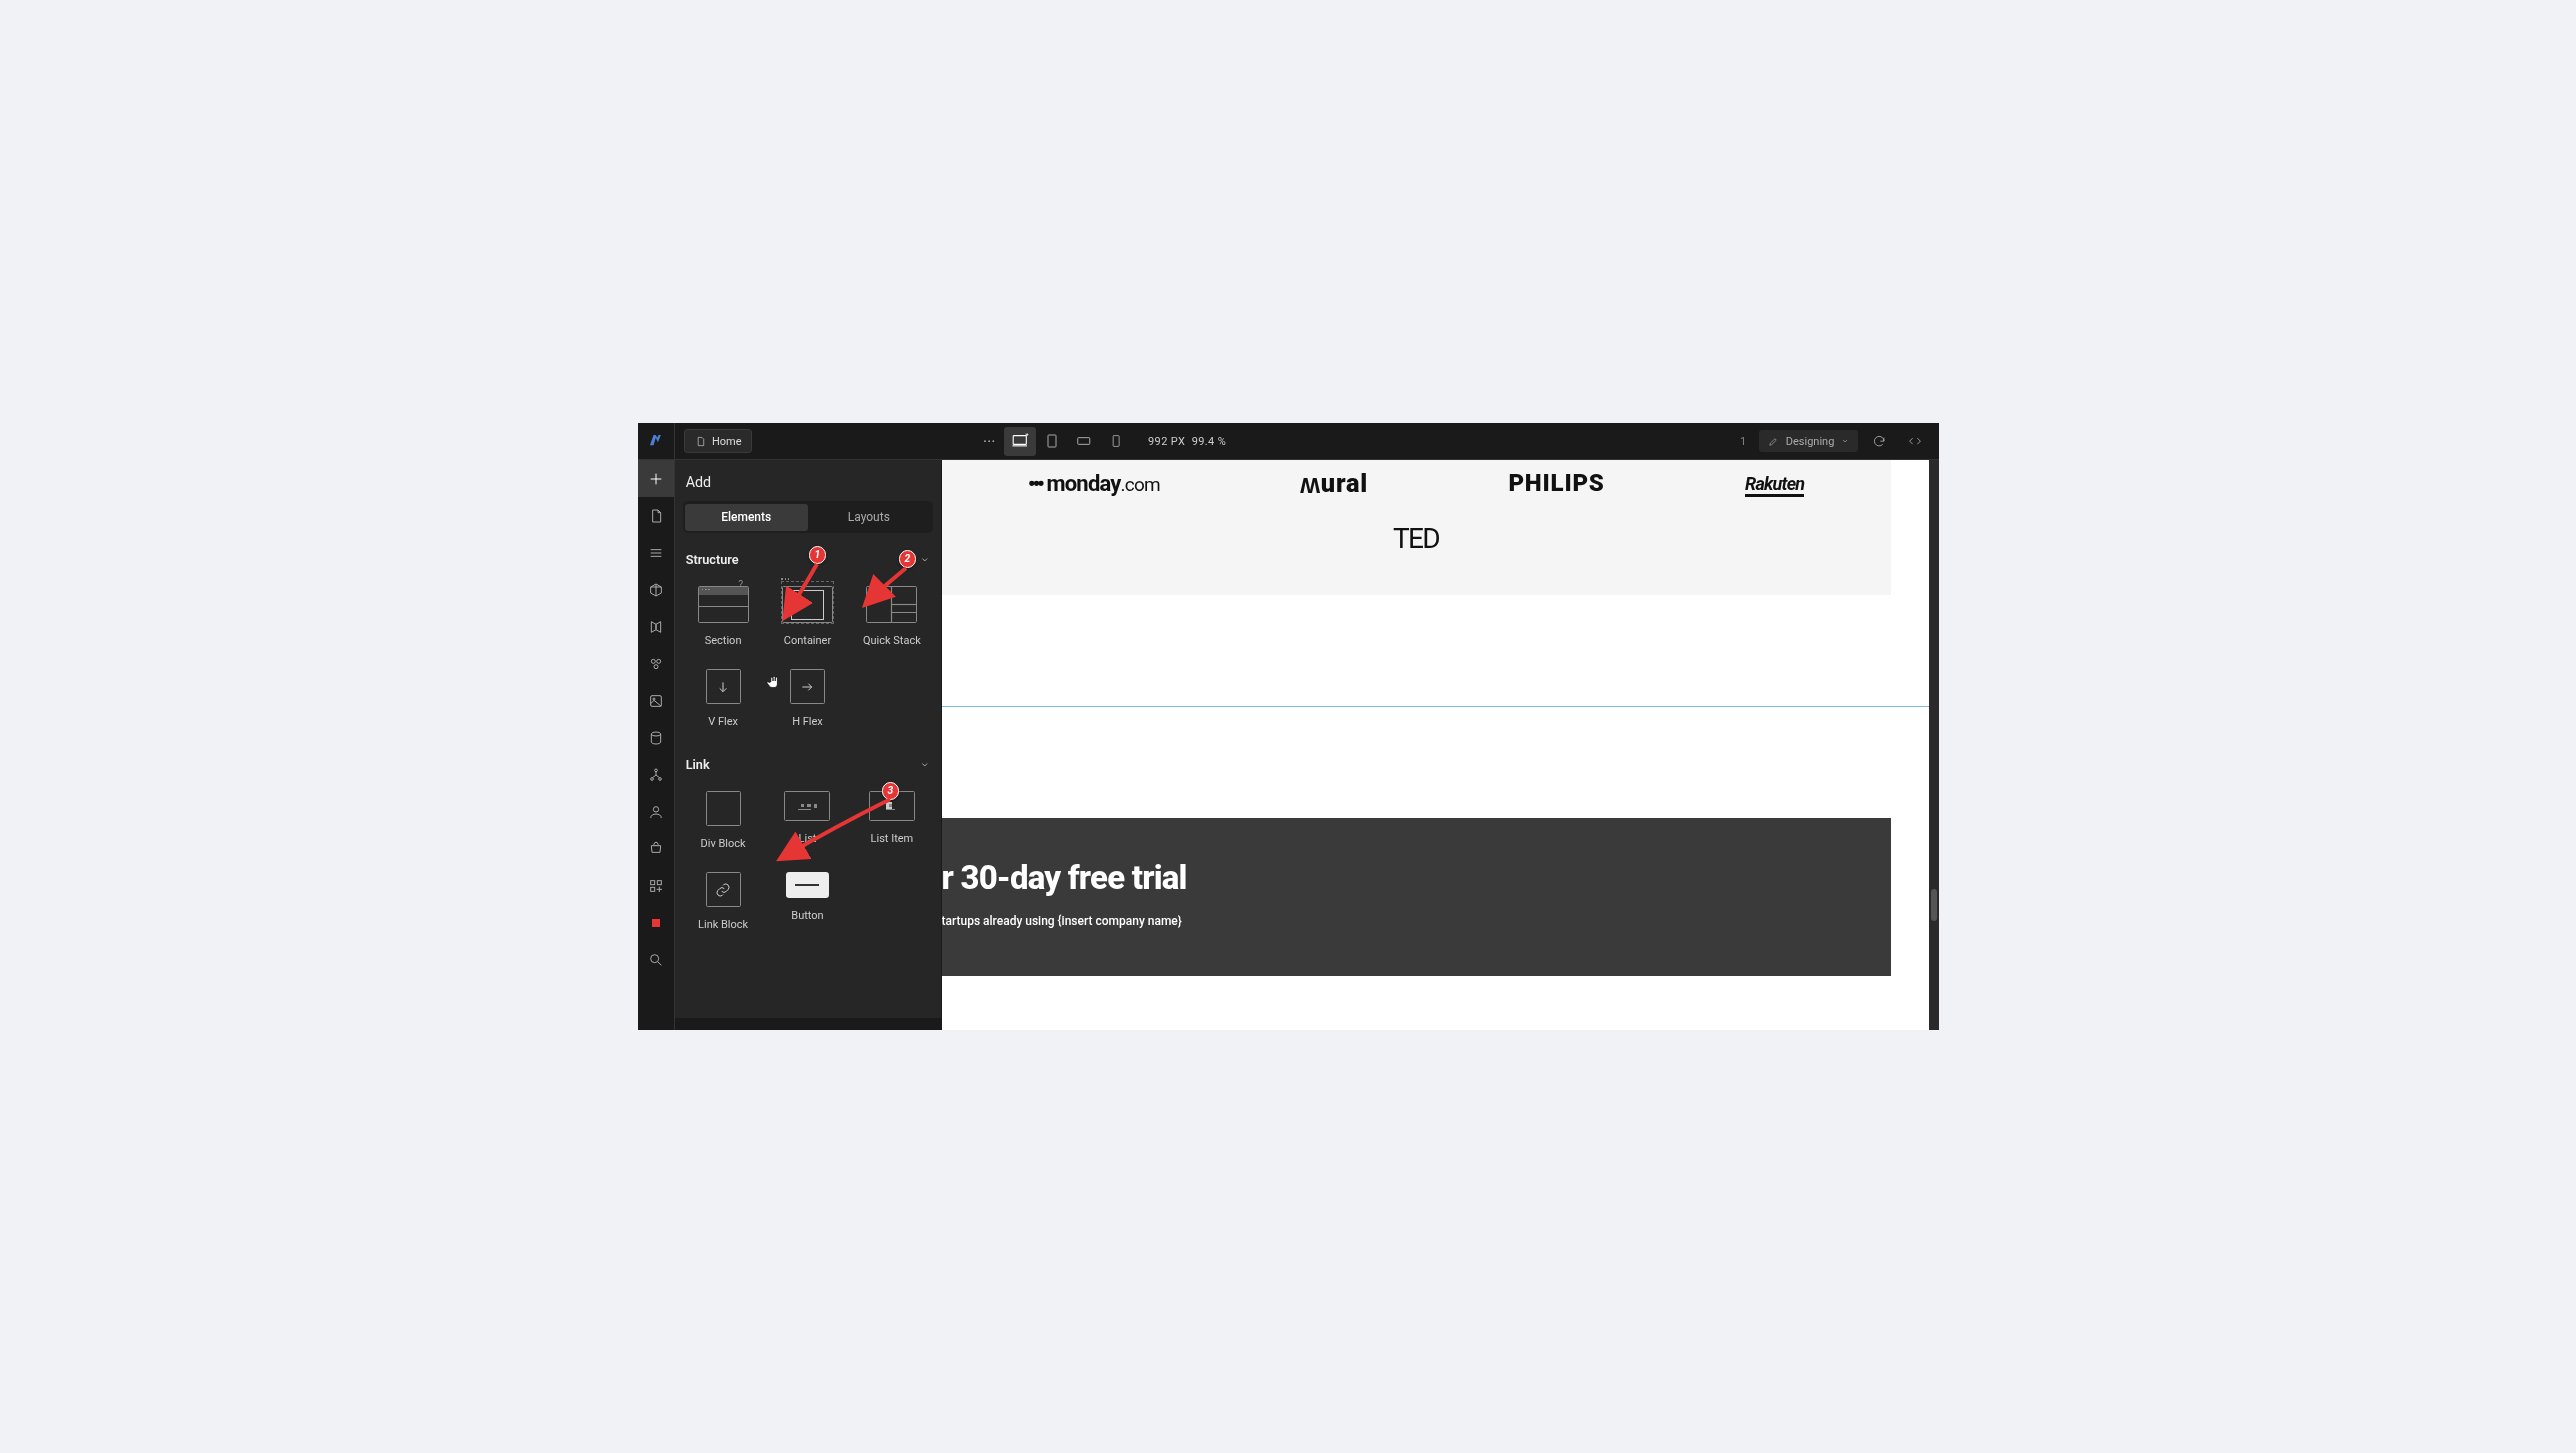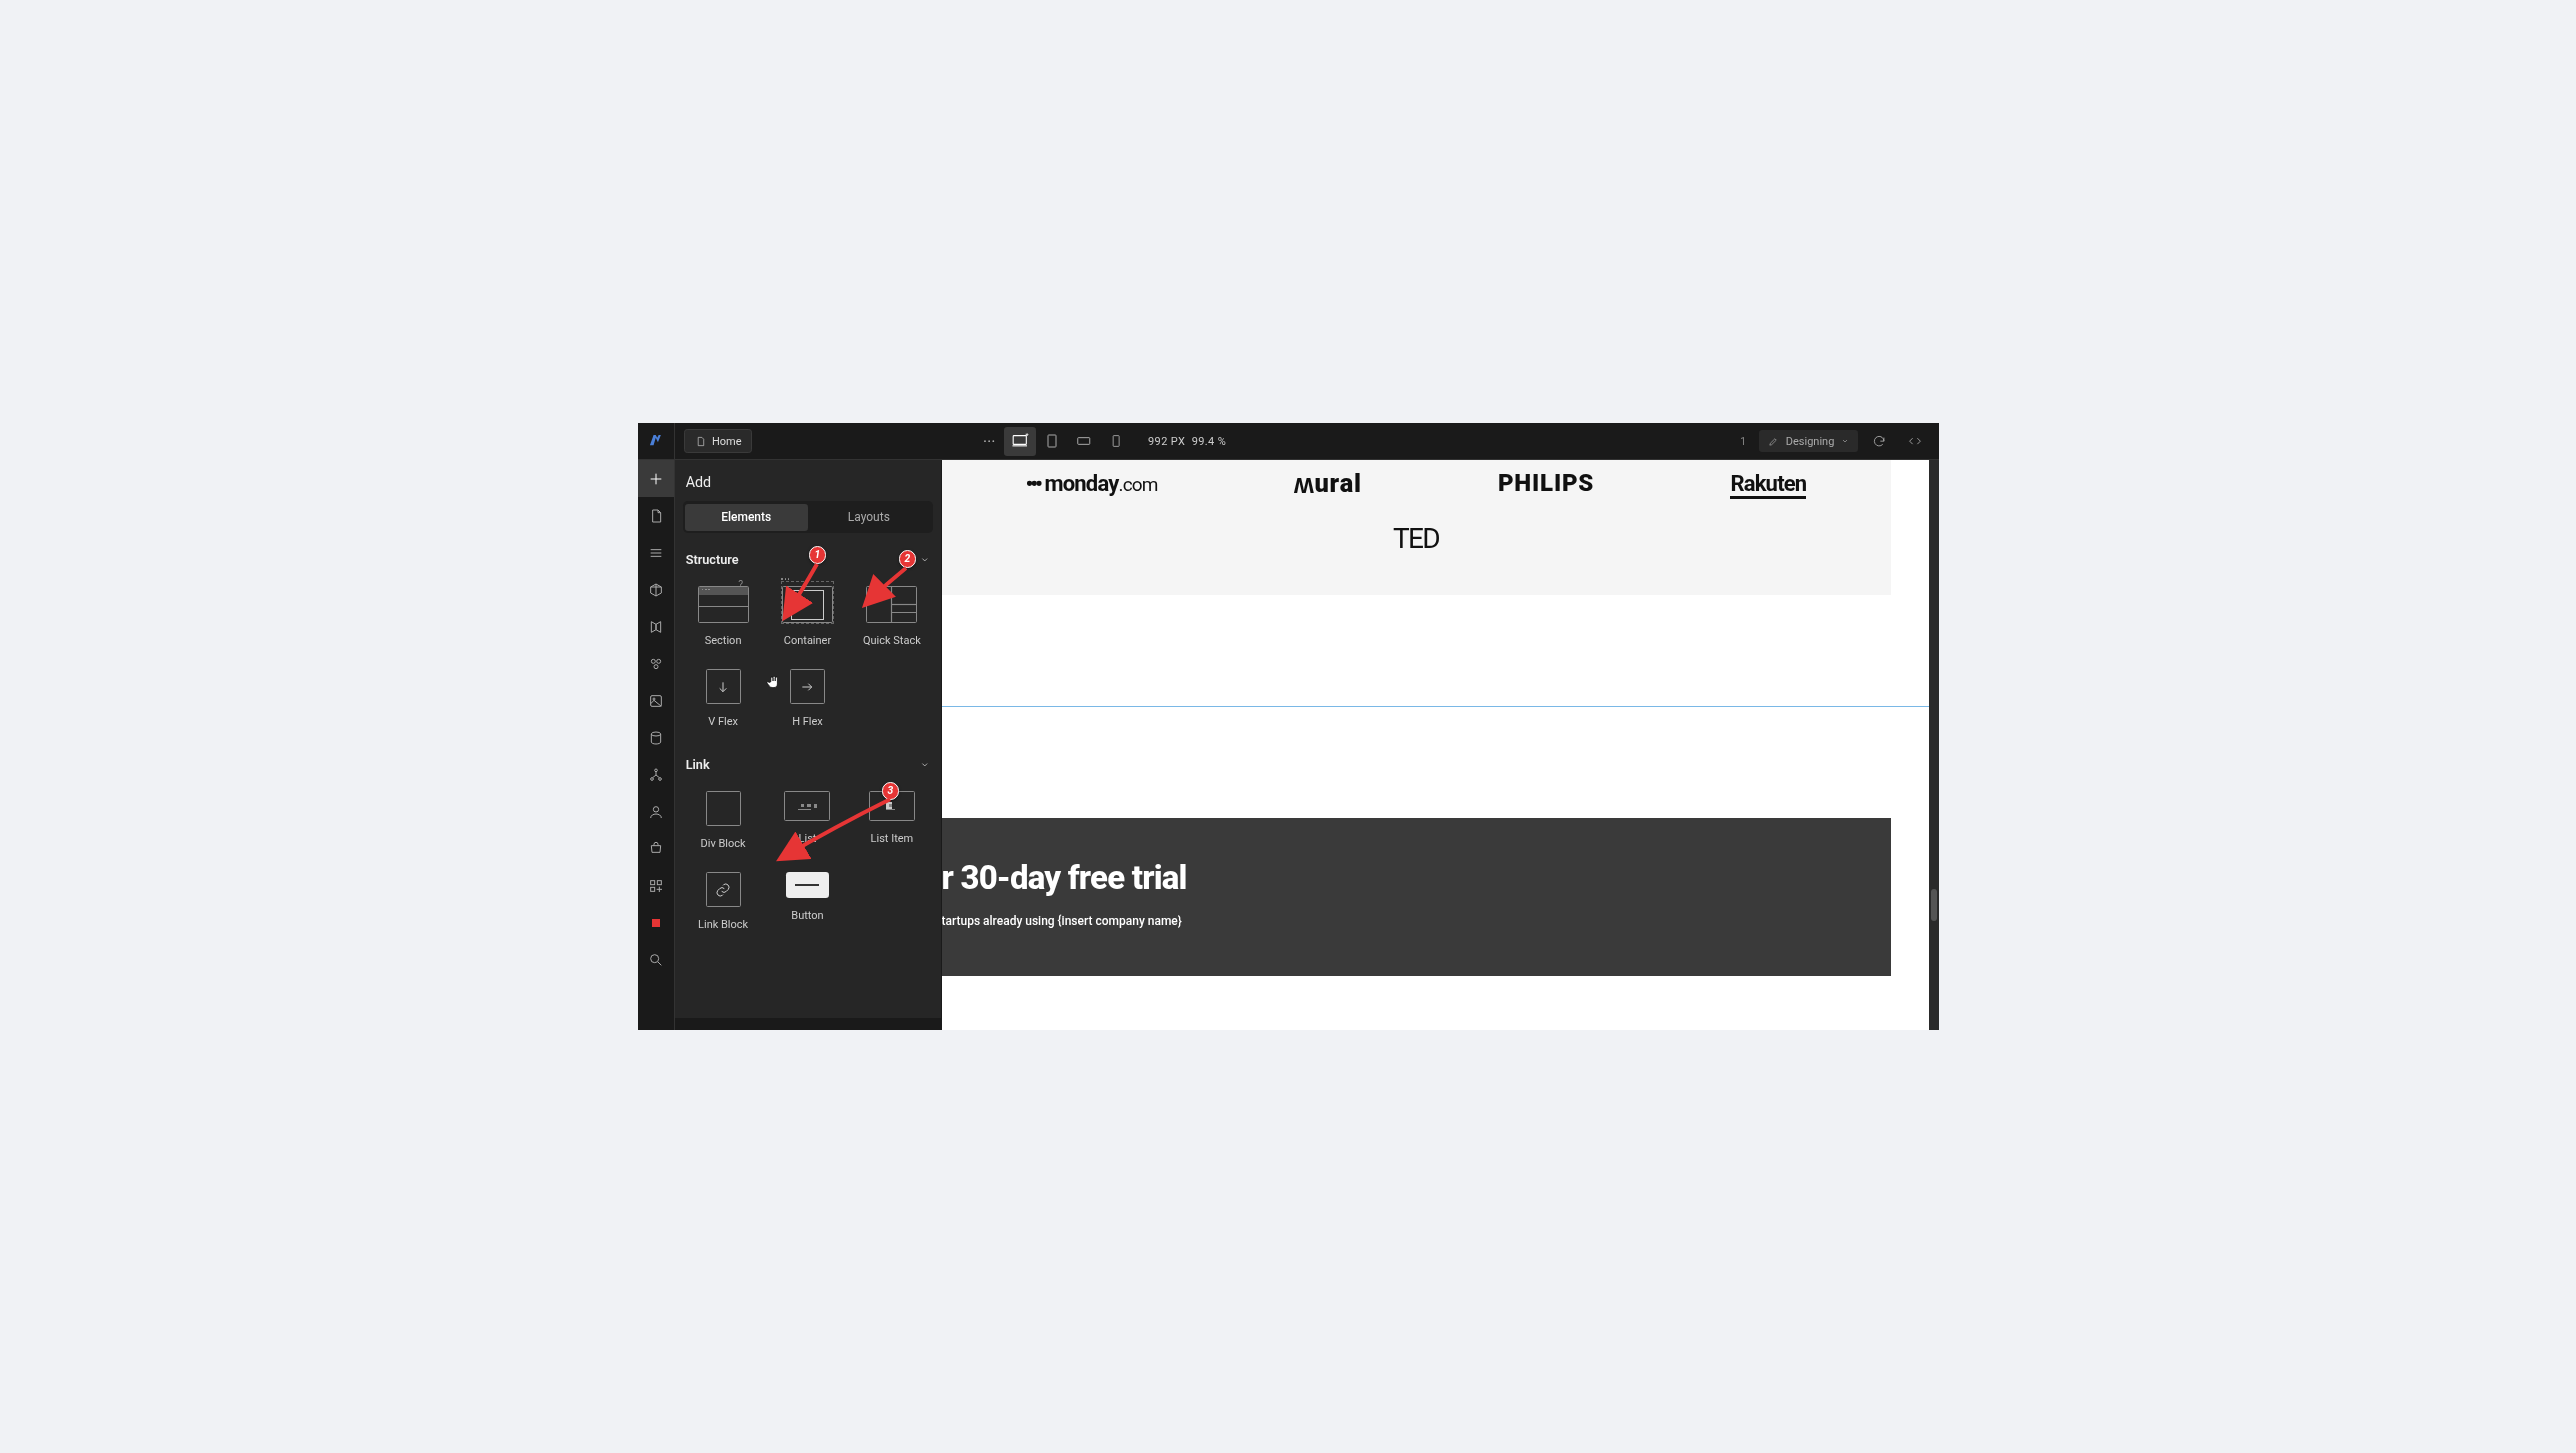--- a/index.html
+++ b/index.html
@@ -66,21 +66,21 @@
 .canvas-inner { position: absolute; inset: 0; }
 .logos-section { background: #f5f5f5; padding: 0 32px 40px; }
 .logos-row { display: flex; justify-content: space-around; align-items: center; flex-wrap: wrap; gap: 32px; padding-top: 8px; }
 .logo-text { font-size: 24px; font-weight: 900; color: #111; letter-spacing: -0.8px; }
 .logo-monday { font-size: 22px; font-weight: 700; }
 .logo-monday .dots3 { letter-spacing: -3.2px; }
 .logo-monday .light { font-weight: 400; font-size: 19px; }
 .logo-mural { font-size: 25.4px; font-weight: 900; letter-spacing: 0.8px; }
 .logo-mural .m { display: inline-block; transform: scaleY(1.1); }
 .logo-philips { font-size: 24px; font-weight: 900; letter-spacing: 0.8px; }
-.logo-rakuten { font-size: 22px; font-weight: 700; position: relative; }
+.logo-rakuten { font-size: 18px; font-weight: 700; position: relative; font-style: italic; }
 .logo-rakuten::after { content: ""; position: absolute; left: 0; right: 0; bottom: -3.2px; height: 2.4px; background: #111; }
 .logo-ted { font-size: 28px; font-weight: 400; letter-spacing: -1.6px; }
 .ted-row { display: flex; justify-content: center; padding-top: 24px; }
 
 .blue-line { height: 0.8px; background: #7ab8e6; margin-top: 111px; }
 
 .dark-section { background: #3a3a3a; color: #fff; margin-top: 111px; padding: 40px 48px 48px 0; }
 .dark-title { font-size: 33px; font-weight: 800; letter-spacing: -0.8px; }
 .dark-sub { font-size: 12px; font-weight: 500; margin-top: 17.5px; }
 

